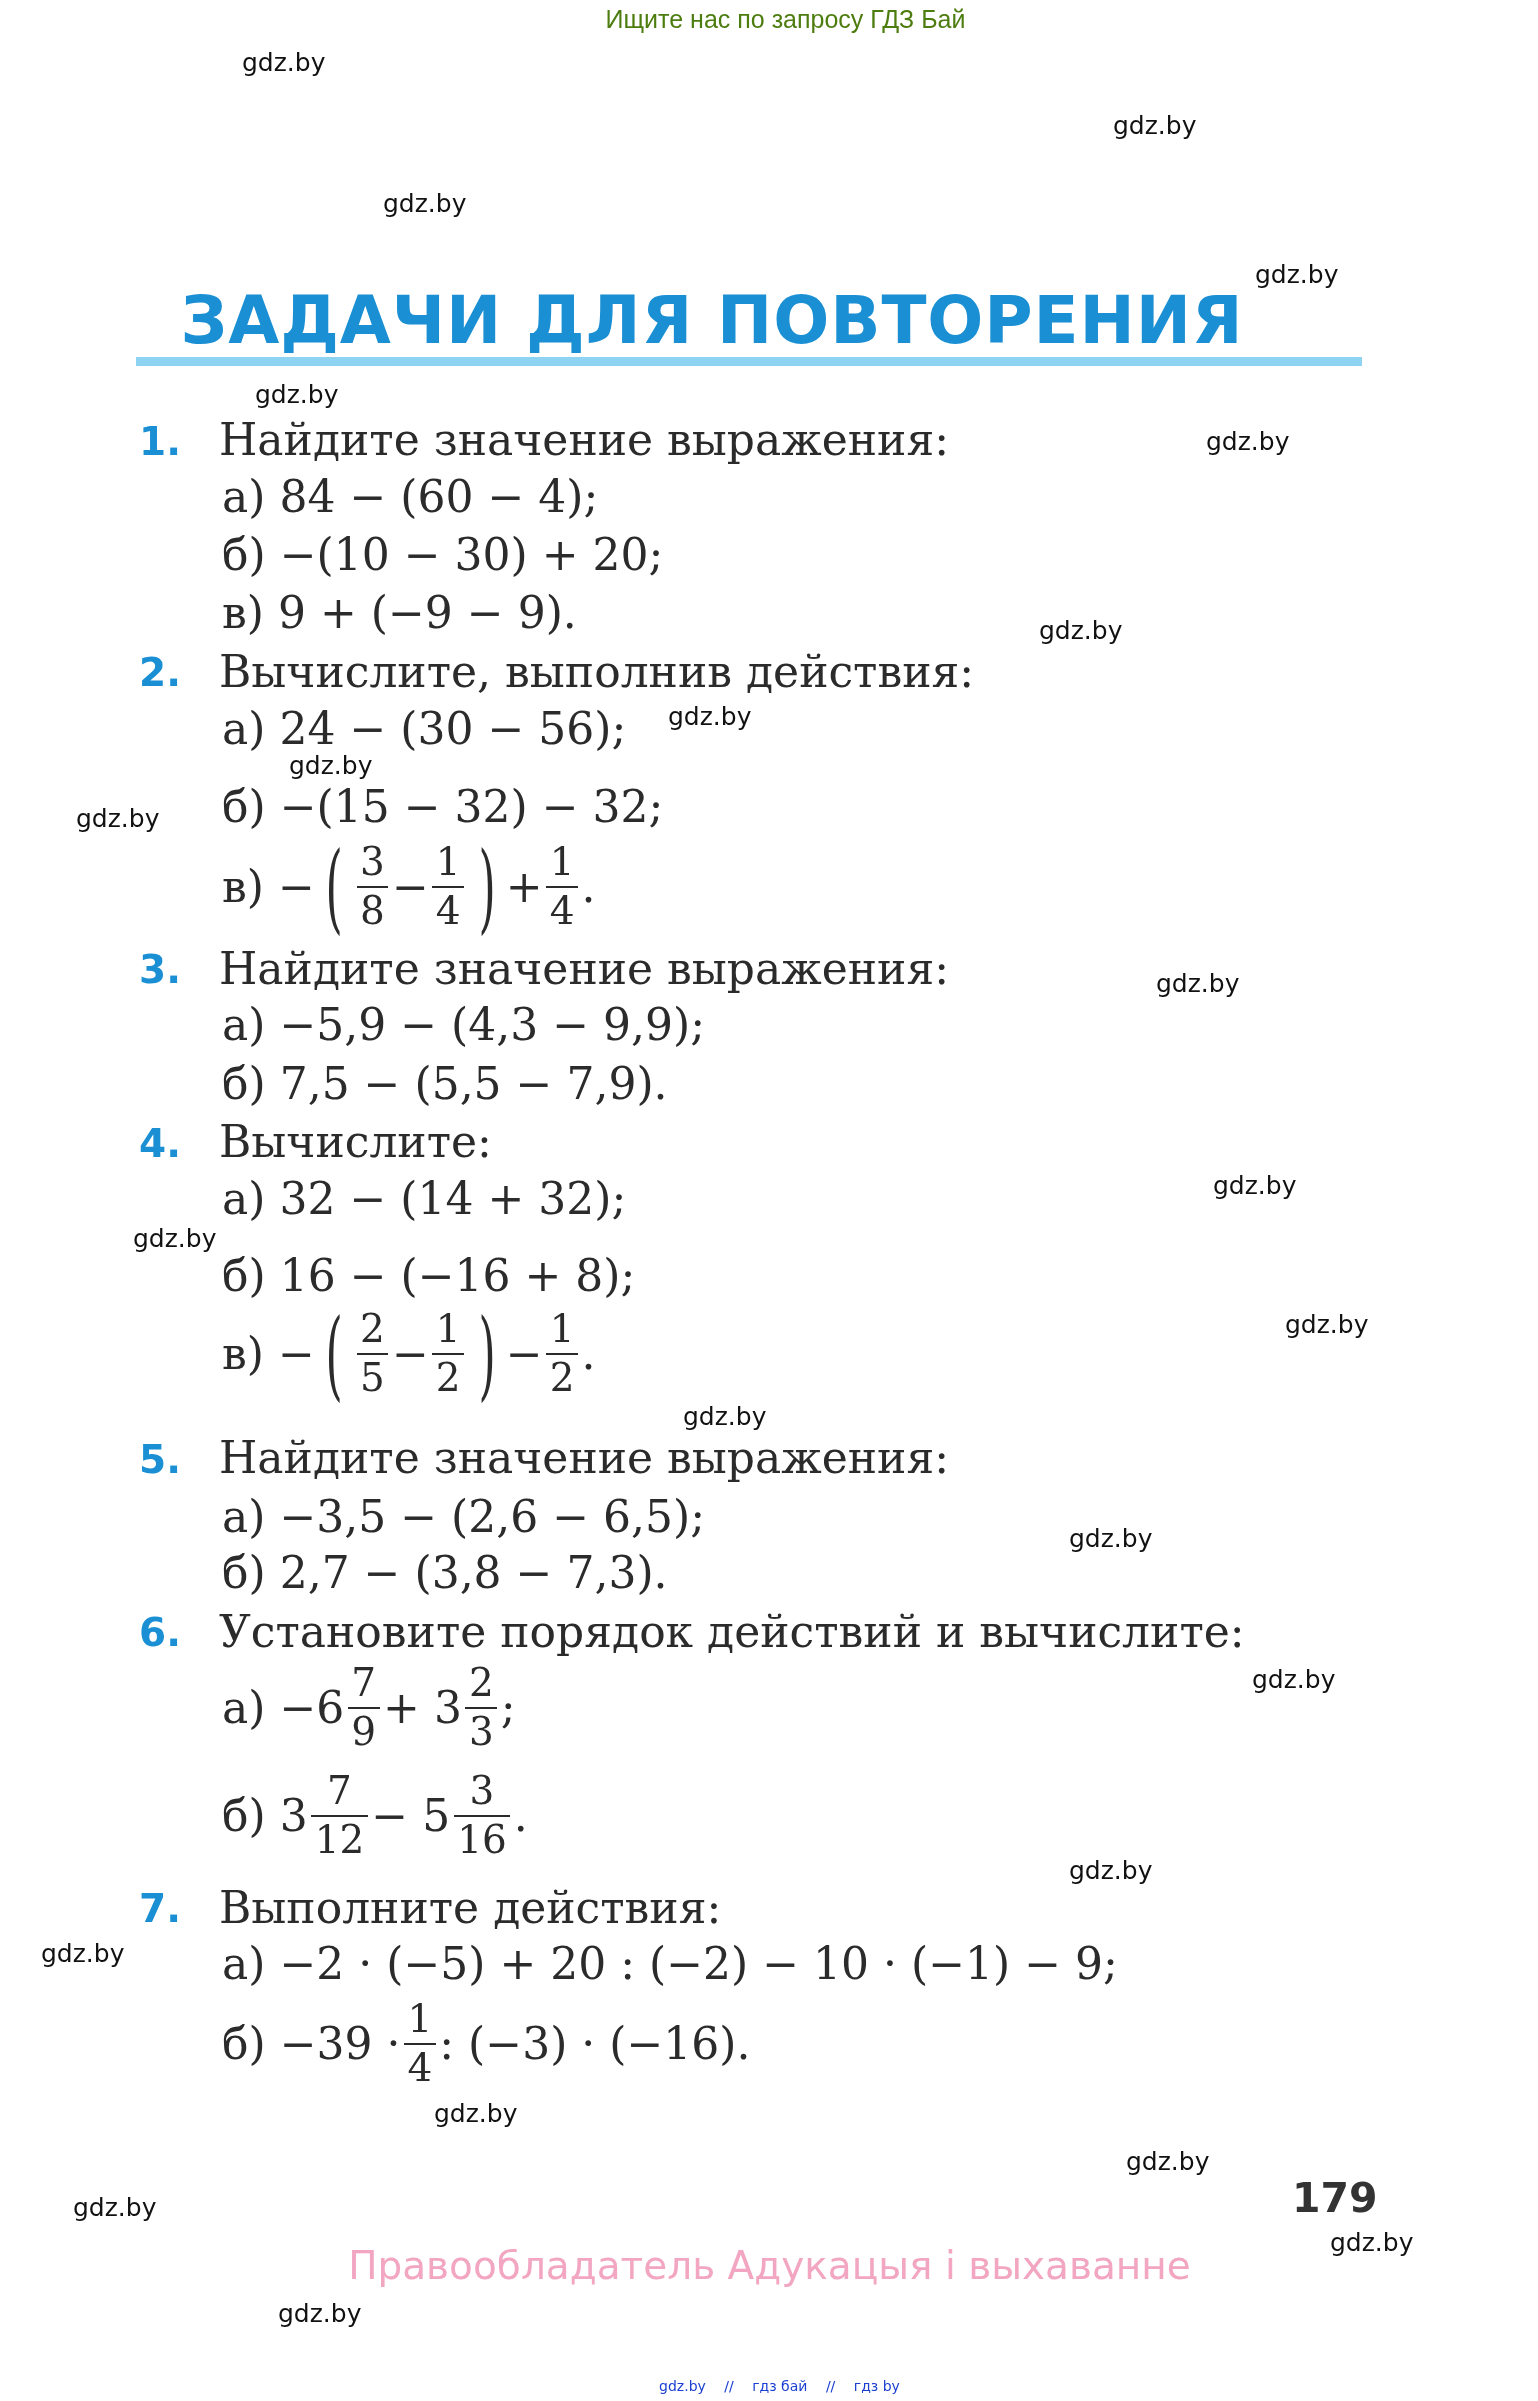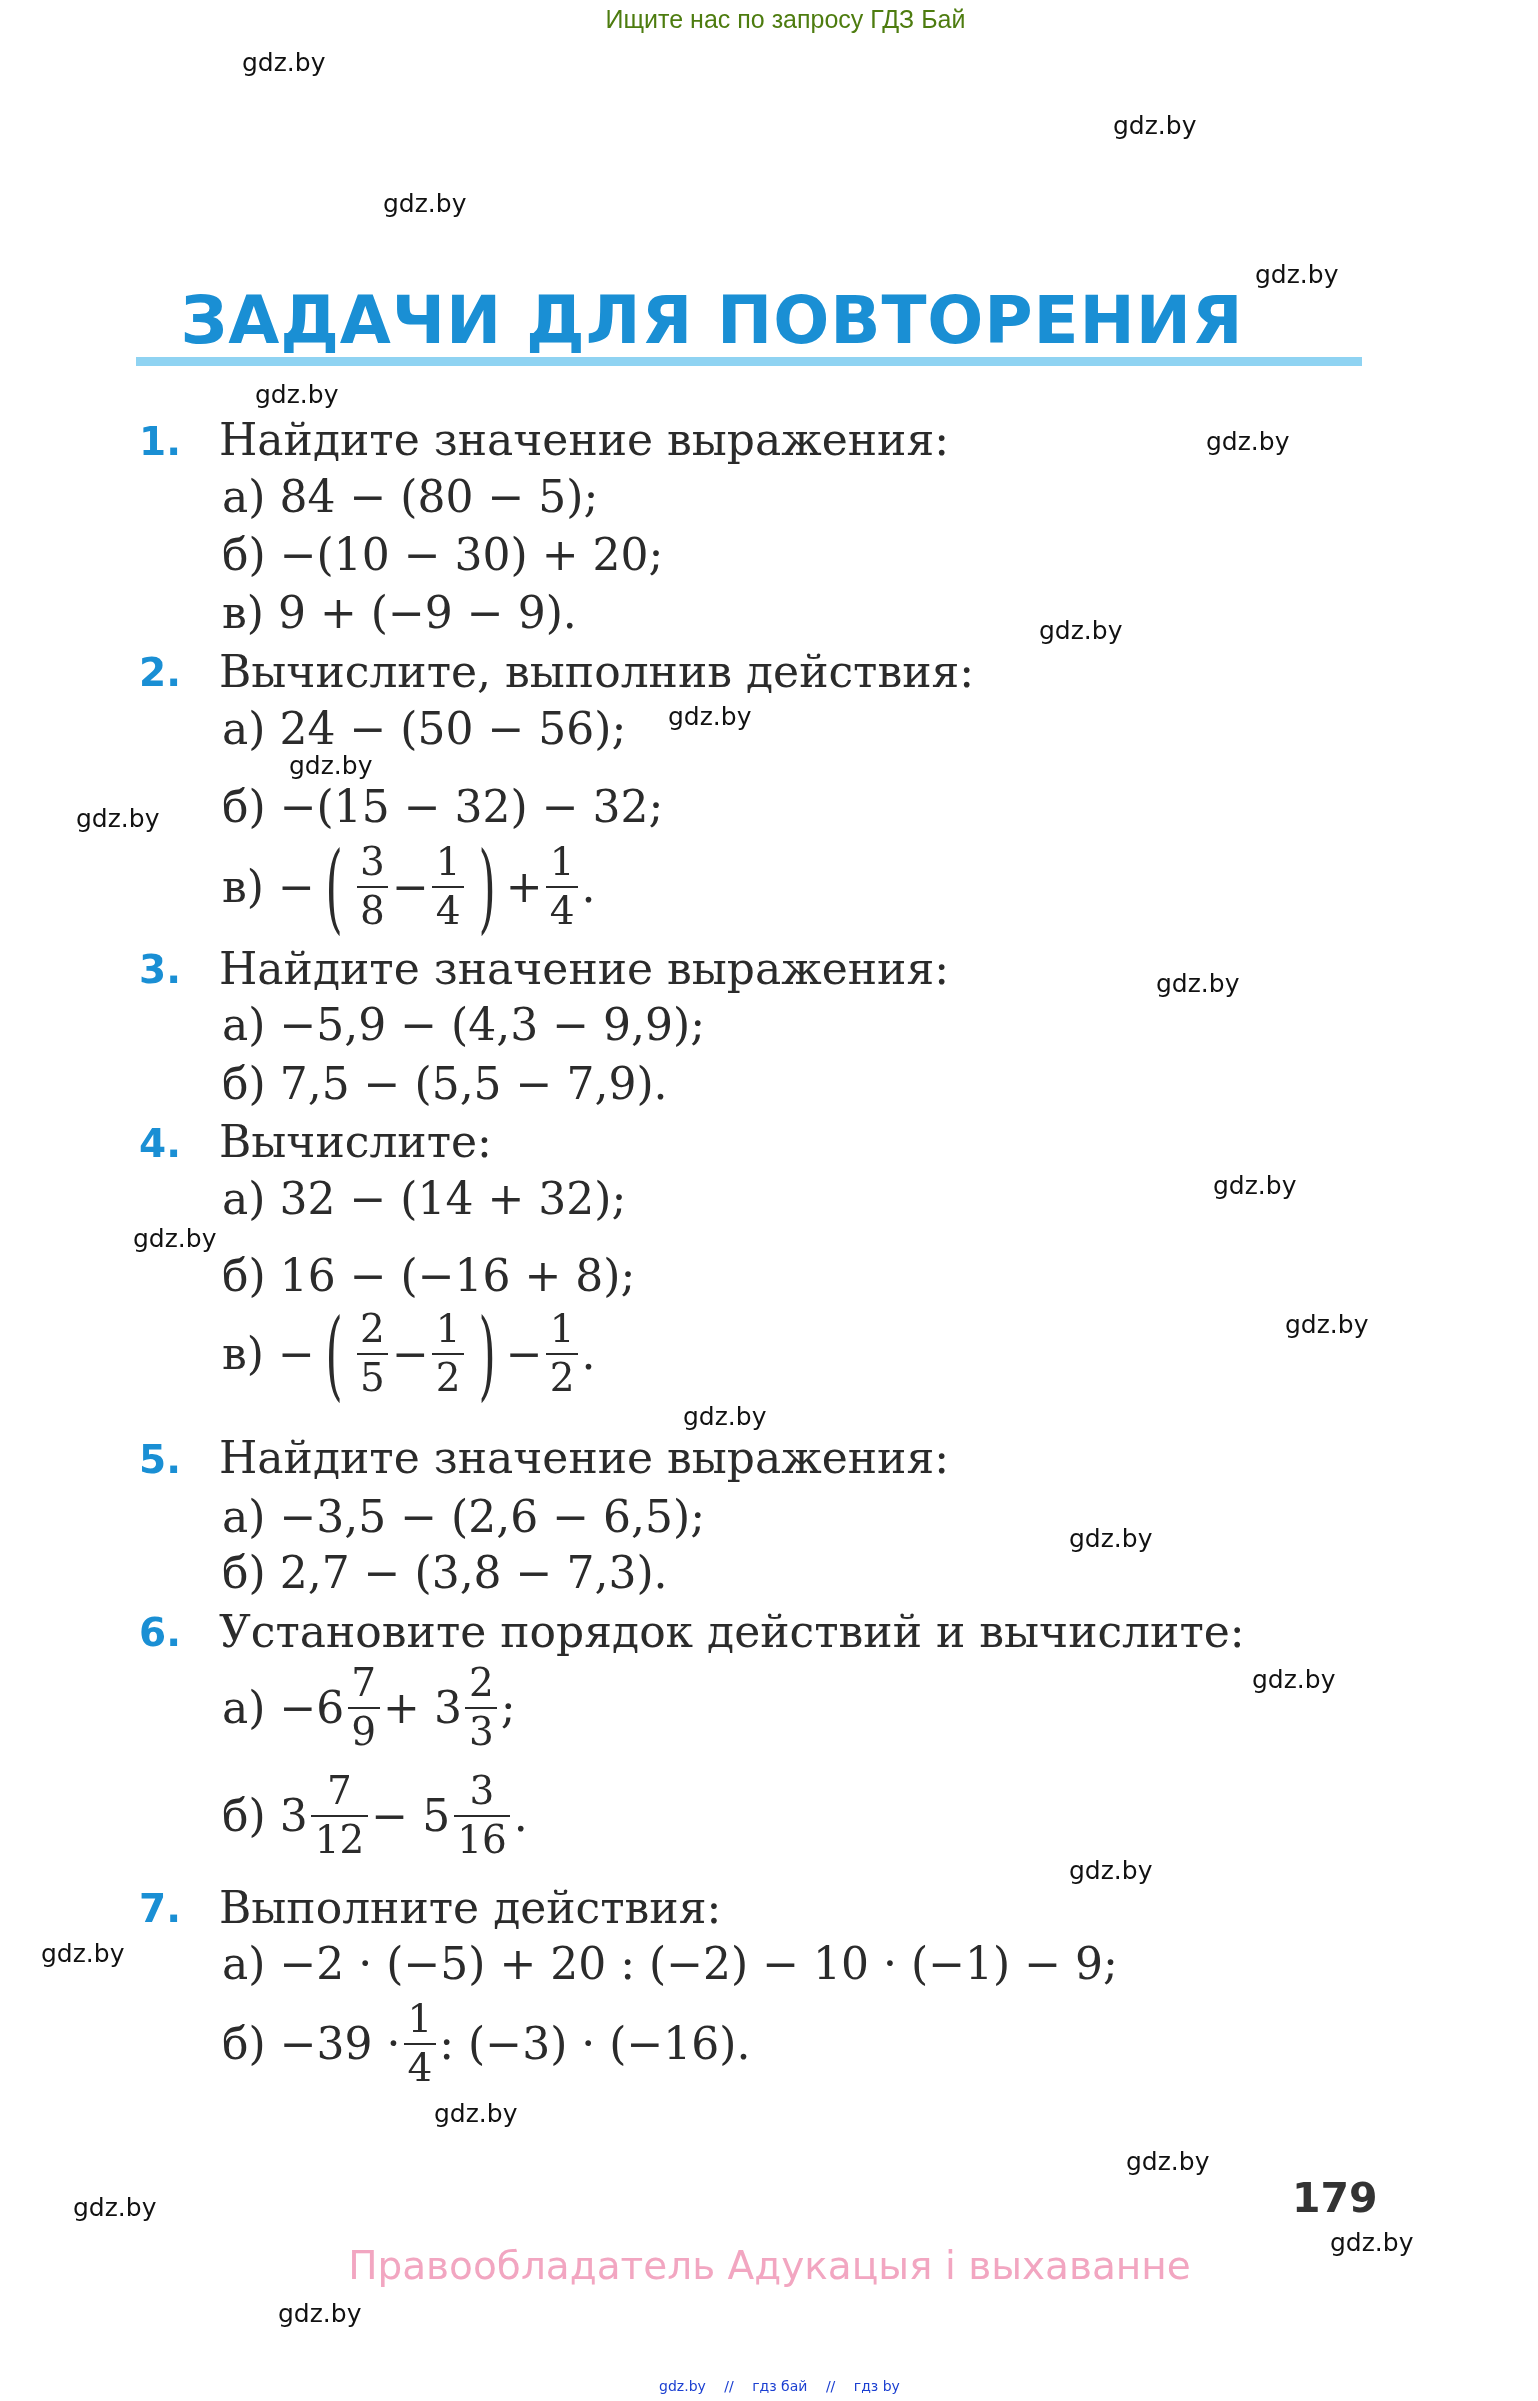--- a/index.html
+++ b/index.html
@@ -51,27 +51,27 @@
 <div class="abs wm" style="left:1126px;top:2149px">gdz.by</div>
 <div class="abs wm" style="left:73px;top:2195px">gdz.by</div>
 <div class="abs wm" style="left:1330px;top:2230px">gdz.by</div>
 <div class="abs wm" style="left:278px;top:2301px">gdz.by</div>
 
 <div class="abs title">ЗАДАЧИ ДЛЯ ПОВТОРЕНИЯ</div>
 <div class="abs rule"></div>
 
 <div class="abs num" style="top:422px">1.</div>
 <div class="abs txt" style="top:418px">Найдите значение выражения:</div>
-<div class="abs sub" style="top:475px"><span>а)</span> <span>84 − (80 − 5);</span></div>
+<div class="abs sub" style="top:475px"><span>а)</span> <span>84 − (60 − 4);</span></div>
 <div class="abs sub" style="top:533px"><span>б)</span> <span>−(10 − 30) + 20;</span></div>
 <div class="abs sub" style="top:591px"><span>в)</span> <span>9 + (−9 − 9).</span></div>
 
 <div class="abs num" style="top:653px">2.</div>
 <div class="abs txt" style="top:650px">Вычислите, выполнив действия:</div>
-<div class="abs sub" style="top:707px"><span>а)</span> <span>24 − (50 − 56);</span></div>
+<div class="abs sub" style="top:707px"><span>а)</span> <span>24 − (30 − 56);</span></div>
 <div class="abs sub" style="top:785px"><span>б)</span> <span>−(15 − 32) − 32;</span></div>
 <div class="abs sub" style="top:838px;display:flex;align-items:center;">
   <span>в)</span>&nbsp;
   <span>−</span>
   <span class="big-paren">(</span>
   <span class="frac">
       <span class="n">3</span>
       <span class="bar"></span>
       <span class="d">8</span>
     </span>

